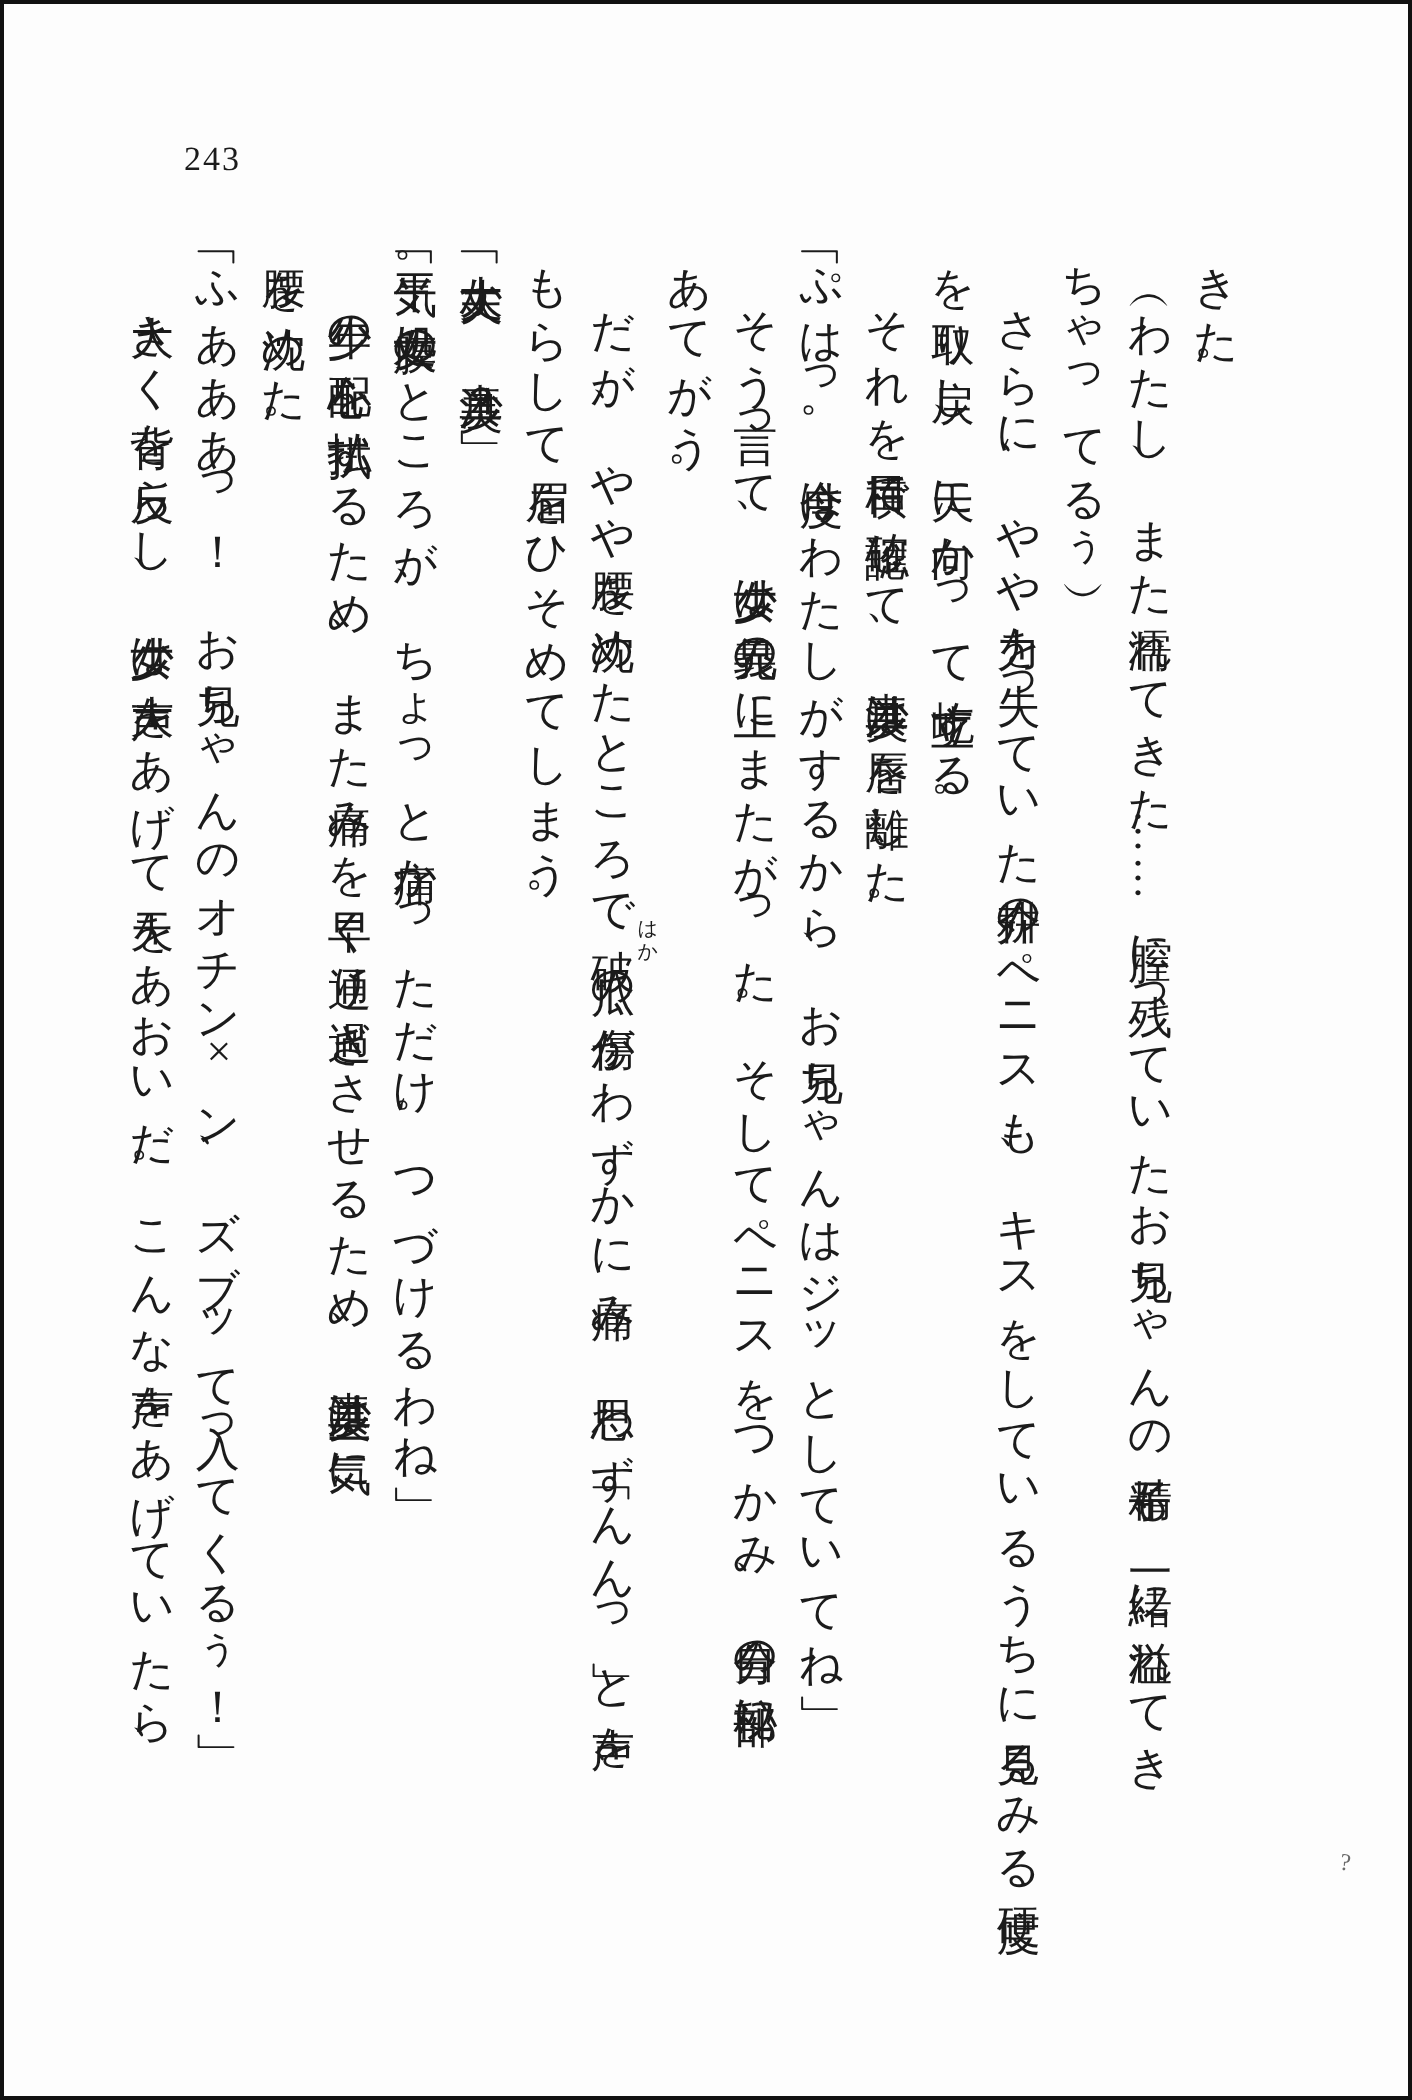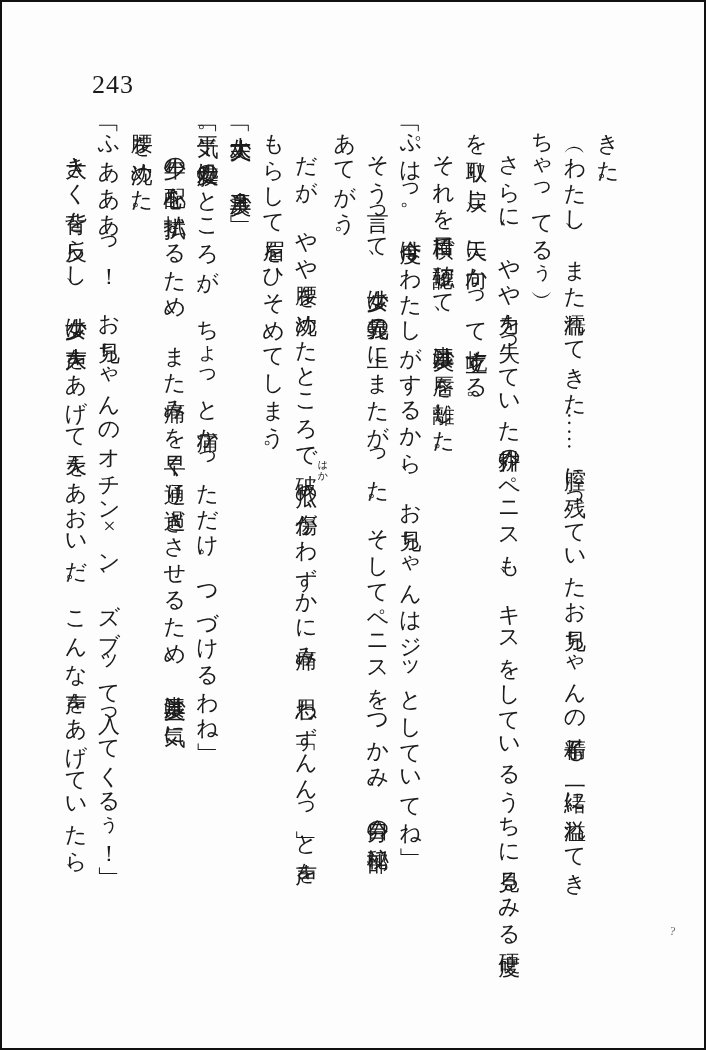--- a/index.html
+++ b/index.html
@@ -14,21 +14,21 @@
     background: var(--bg, #fdfdfd);
     border: 2px solid var(--border, #111111);
     overflow: hidden;
     font-family: "Liberation Serif", "DejaVu Serif", serif;
     color: var(--ink, #1b1b1b);
   }
   .page-number {
     position: absolute;
     left: 90px;
     top: 68px;
-    font-size: 26px;
+    font-size: 17px;
     letter-spacing: 1px;
     color: var(--ink, #1b1b1b);
   }
   .text-area {
     position: absolute;
     top: 116px;
     left: 62px;
     width: 560px;
     height: 918px;
     writing-mode: vertical-rl;

